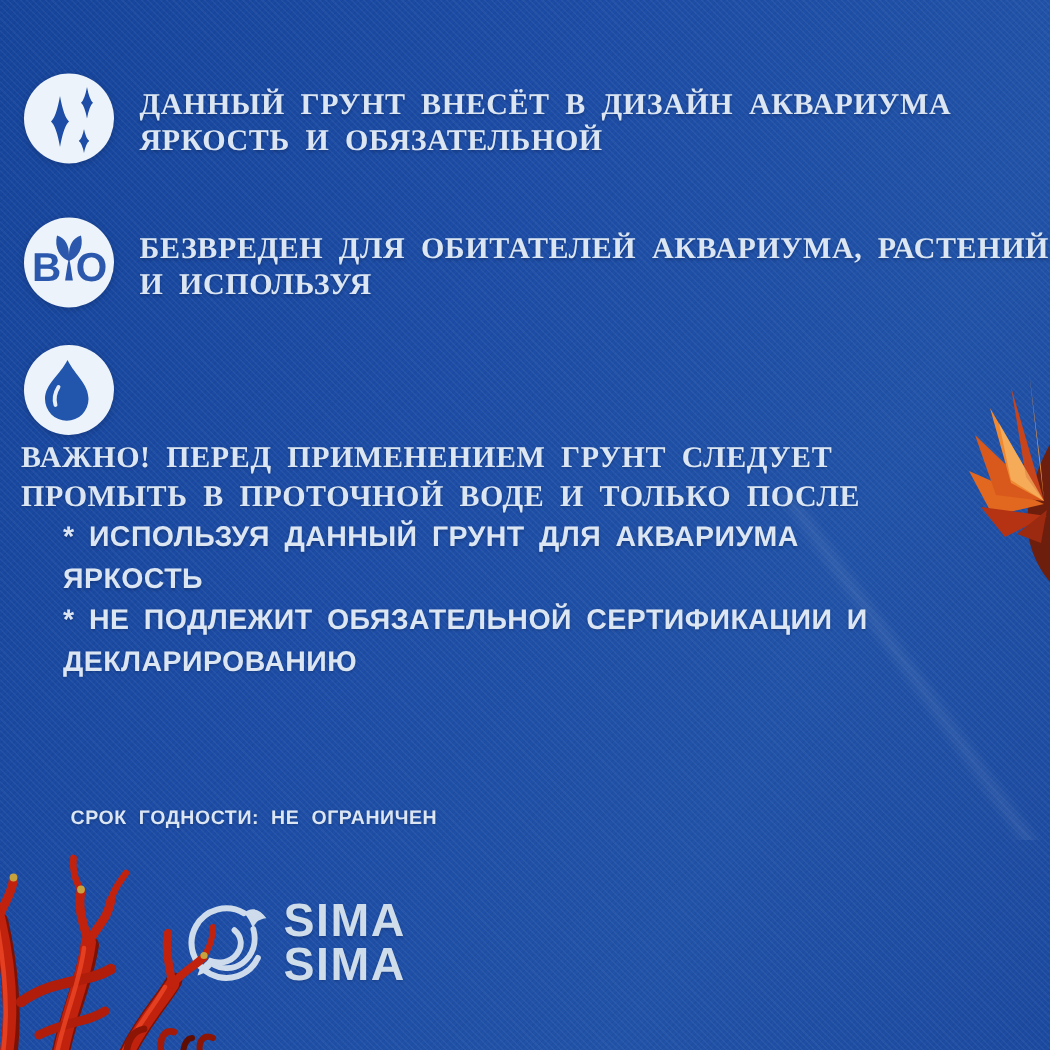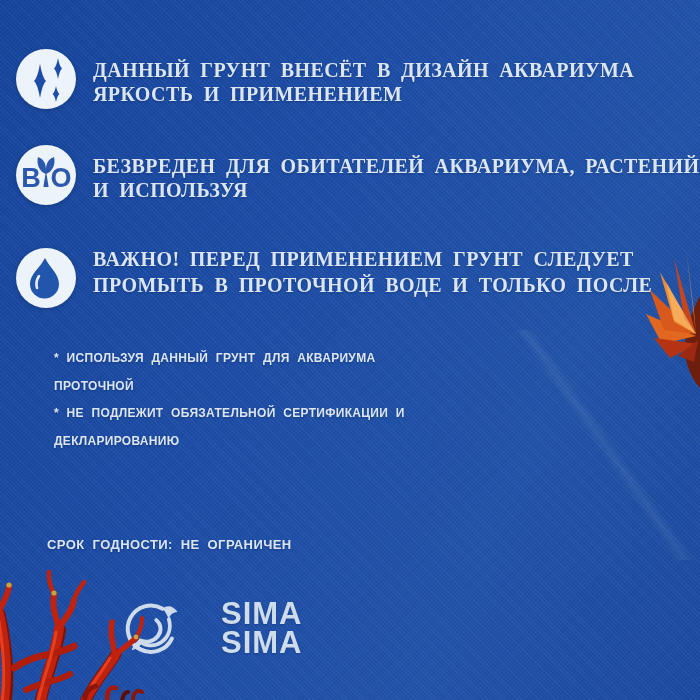--- a/index.html
+++ b/index.html
@@ -15,40 +15,40 @@
       repeating-linear-gradient(45deg,rgba(255,255,255,.045) 0 1px,transparent 1px 3px),
       repeating-linear-gradient(-45deg,rgba(4,16,48,.05) 0 1px,transparent 1px 3px);
   }
   .crease{
     position:absolute;right:0;bottom:140px;width:190px;height:230px;pointer-events:none;
     background:linear-gradient(55deg,transparent 47%,rgba(255,255,255,.07) 50%,transparent 53%);
   }
   .feature{position:absolute;left:14px;display:flex;align-items:flex-start;}
   .f1{top:47px;}
   .f2{top:143px;}
-  .f3{top:246px;}
+  .f3{top:228px;flex-direction:column;}
   .icon-wrap{width:64px;height:64px;flex:0 0 auto;margin-right:15px;}
   .icon-wrap svg{display:block;width:100%;height:100%;filter:drop-shadow(0 1px 2px rgba(8,25,70,.35));}
   .feature-text{
     color:#dbe6f2;font-size:20px;line-height:24px;letter-spacing:.4px;word-spacing:5px;
     margin-top:11px;text-shadow:0 1px 2px rgba(8,25,70,.35);white-space:nowrap;font-family:Liberation Serif, serif;
   }
   .f3 .feature-text{margin-top:0;line-height:26px;}
   .notes{
-    position:absolute;left:54px;top:345px;color:#dbe6f2;font-size:12px;line-height:27.5px;
+    position:absolute;left:42px;top:345px;color:#dbe6f2;font-size:19px;line-height:27.5px;
     letter-spacing:.3px;word-spacing:4px;text-shadow:0 1px 2px rgba(8,25,70,.35);white-space:nowrap;
   }
   .shelf{
     position:absolute;left:47px;top:537px;color:#dbe6f2;font-size:13px;letter-spacing:.4px;
     word-spacing:4px;text-shadow:0 1px 2px rgba(8,25,70,.35);white-space:nowrap;
   }
   .brand{position:absolute;left:122px;top:600px;display:flex;align-items:flex-start;}
   .brand svg{width:58px;height:58px;margin-right:9px;opacity:.92;}
   .brand-text{color:#cfdcea;font-size:31px;line-height:28.5px;letter-spacing:1px;
-    text-shadow:0 1px 2px rgba(8,25,70,.3);margin-left:32px;}
+    text-shadow:0 1px 2px rgba(8,25,70,.3);}
   .deco{position:absolute;pointer-events:none;}
   #coral-right{right:0;top:238px;width:56px;height:150px;}
   #coral-left{left:-4px;bottom:-4px;width:150px;height:148px;}
   #coral-tips{left:78px;bottom:-2px;width:100px;height:22px;}
 </style>
 </head>
 <body>
 
 <div class="stage">
   <div class="crease"></div>
@@ -57,21 +57,21 @@
     <span class="icon-wrap">
       <svg viewBox="0 0 64 64">
         <circle cx="32" cy="32" r="30" fill="#edf3fa"></circle>
         <path fill="#1d4da6" d="M26 17 Q28.5 31 32 34 Q28.5 37 26 51 Q23.5 37 20 34 Q23.5 31 26 17 Z"></path>
         <path fill="#1d4da6" d="M44 11 Q45.6 19.5 48 21.5 Q45.6 23.5 44 32 Q42.4 23.5 40 21.5 Q42.4 19.5 44 11 Z"></path>
         <path fill="#1d4da6" d="M42 39 Q43.3 45.5 45.5 47 Q43.3 48.5 42 55 Q40.7 48.5 38.5 47 Q40.7 45.5 42 39 Z"></path>
       </svg>
     </span>
     <div class="feature-text">
       <div>ДАННЫЙ ГРУНТ ВНЕСЁТ В ДИЗАЙН АКВАРИУМА</div>
-      <div>ЯРКОСТЬ И ПРИМЕНЕНИЕМ</div>
+      <div>ЯРКОСТЬ И ОБЯЗАТЕЛЬНОЙ</div>
     </div>
   </div>
 
   <div class="feature f2">
     <span class="icon-wrap">
       <svg viewBox="0 0 64 64">
         <circle cx="32" cy="32" r="30" fill="#edf3fa"></circle>
         <text x="17" y="44" text-anchor="middle" font-family="Liberation Sans, sans-serif" font-size="27" font-weight="bold" fill="#2b58ac">B</text>
         <text x="47" y="44" text-anchor="middle" font-family="Liberation Sans, sans-serif" font-size="27" font-weight="bold" fill="#2b58ac">O</text>
         <path fill="#2b58ac" d="M32 31 C26 29 22 22 24 14 C30 16 32 21 32 27 C32 21 34 16 40 14 C42 22 38 29 32 31 Z"></path>
@@ -93,21 +93,21 @@
       </svg>
     </span>
     <div class="feature-text">
       <div>ВАЖНО! ПЕРЕД ПРИМЕНЕНИЕМ ГРУНТ СЛЕДУЕТ</div>
       <div>ПРОМЫТЬ В ПРОТОЧНОЙ ВОДЕ И ТОЛЬКО ПОСЛЕ</div>
     </div>
   </div>
 
   <div class="notes">
     <div>* ИСПОЛЬЗУЯ ДАННЫЙ ГРУНТ ДЛЯ АКВАРИУМА</div>
-    <div>ПРОТОЧНОЙ</div>
+    <div>ЯРКОСТЬ</div>
     <div>* НЕ ПОДЛЕЖИТ ОБЯЗАТЕЛЬНОЙ СЕРТИФИКАЦИИ И</div>
     <div>ДЕКЛАРИРОВАНИЮ</div>
   </div>
 
   <div class="shelf">СРОК ГОДНОСТИ: НЕ ОГРАНИЧЕН</div>
 
   <div class="brand">
     <svg viewBox="0 0 60 60">
       <path d="M 42 9 A 24 24 0 1 0 51.6 40" fill="none" stroke="#dde8f2" stroke-width="4.2" stroke-linecap="round"></path>
       <path fill="#dde8f2" d="M42 9 C47 4.6 53 6 57.5 12.5 C52 13 49.5 15.5 48.5 20 C46.3 14.8 44.5 11.6 42 9 Z"></path>

